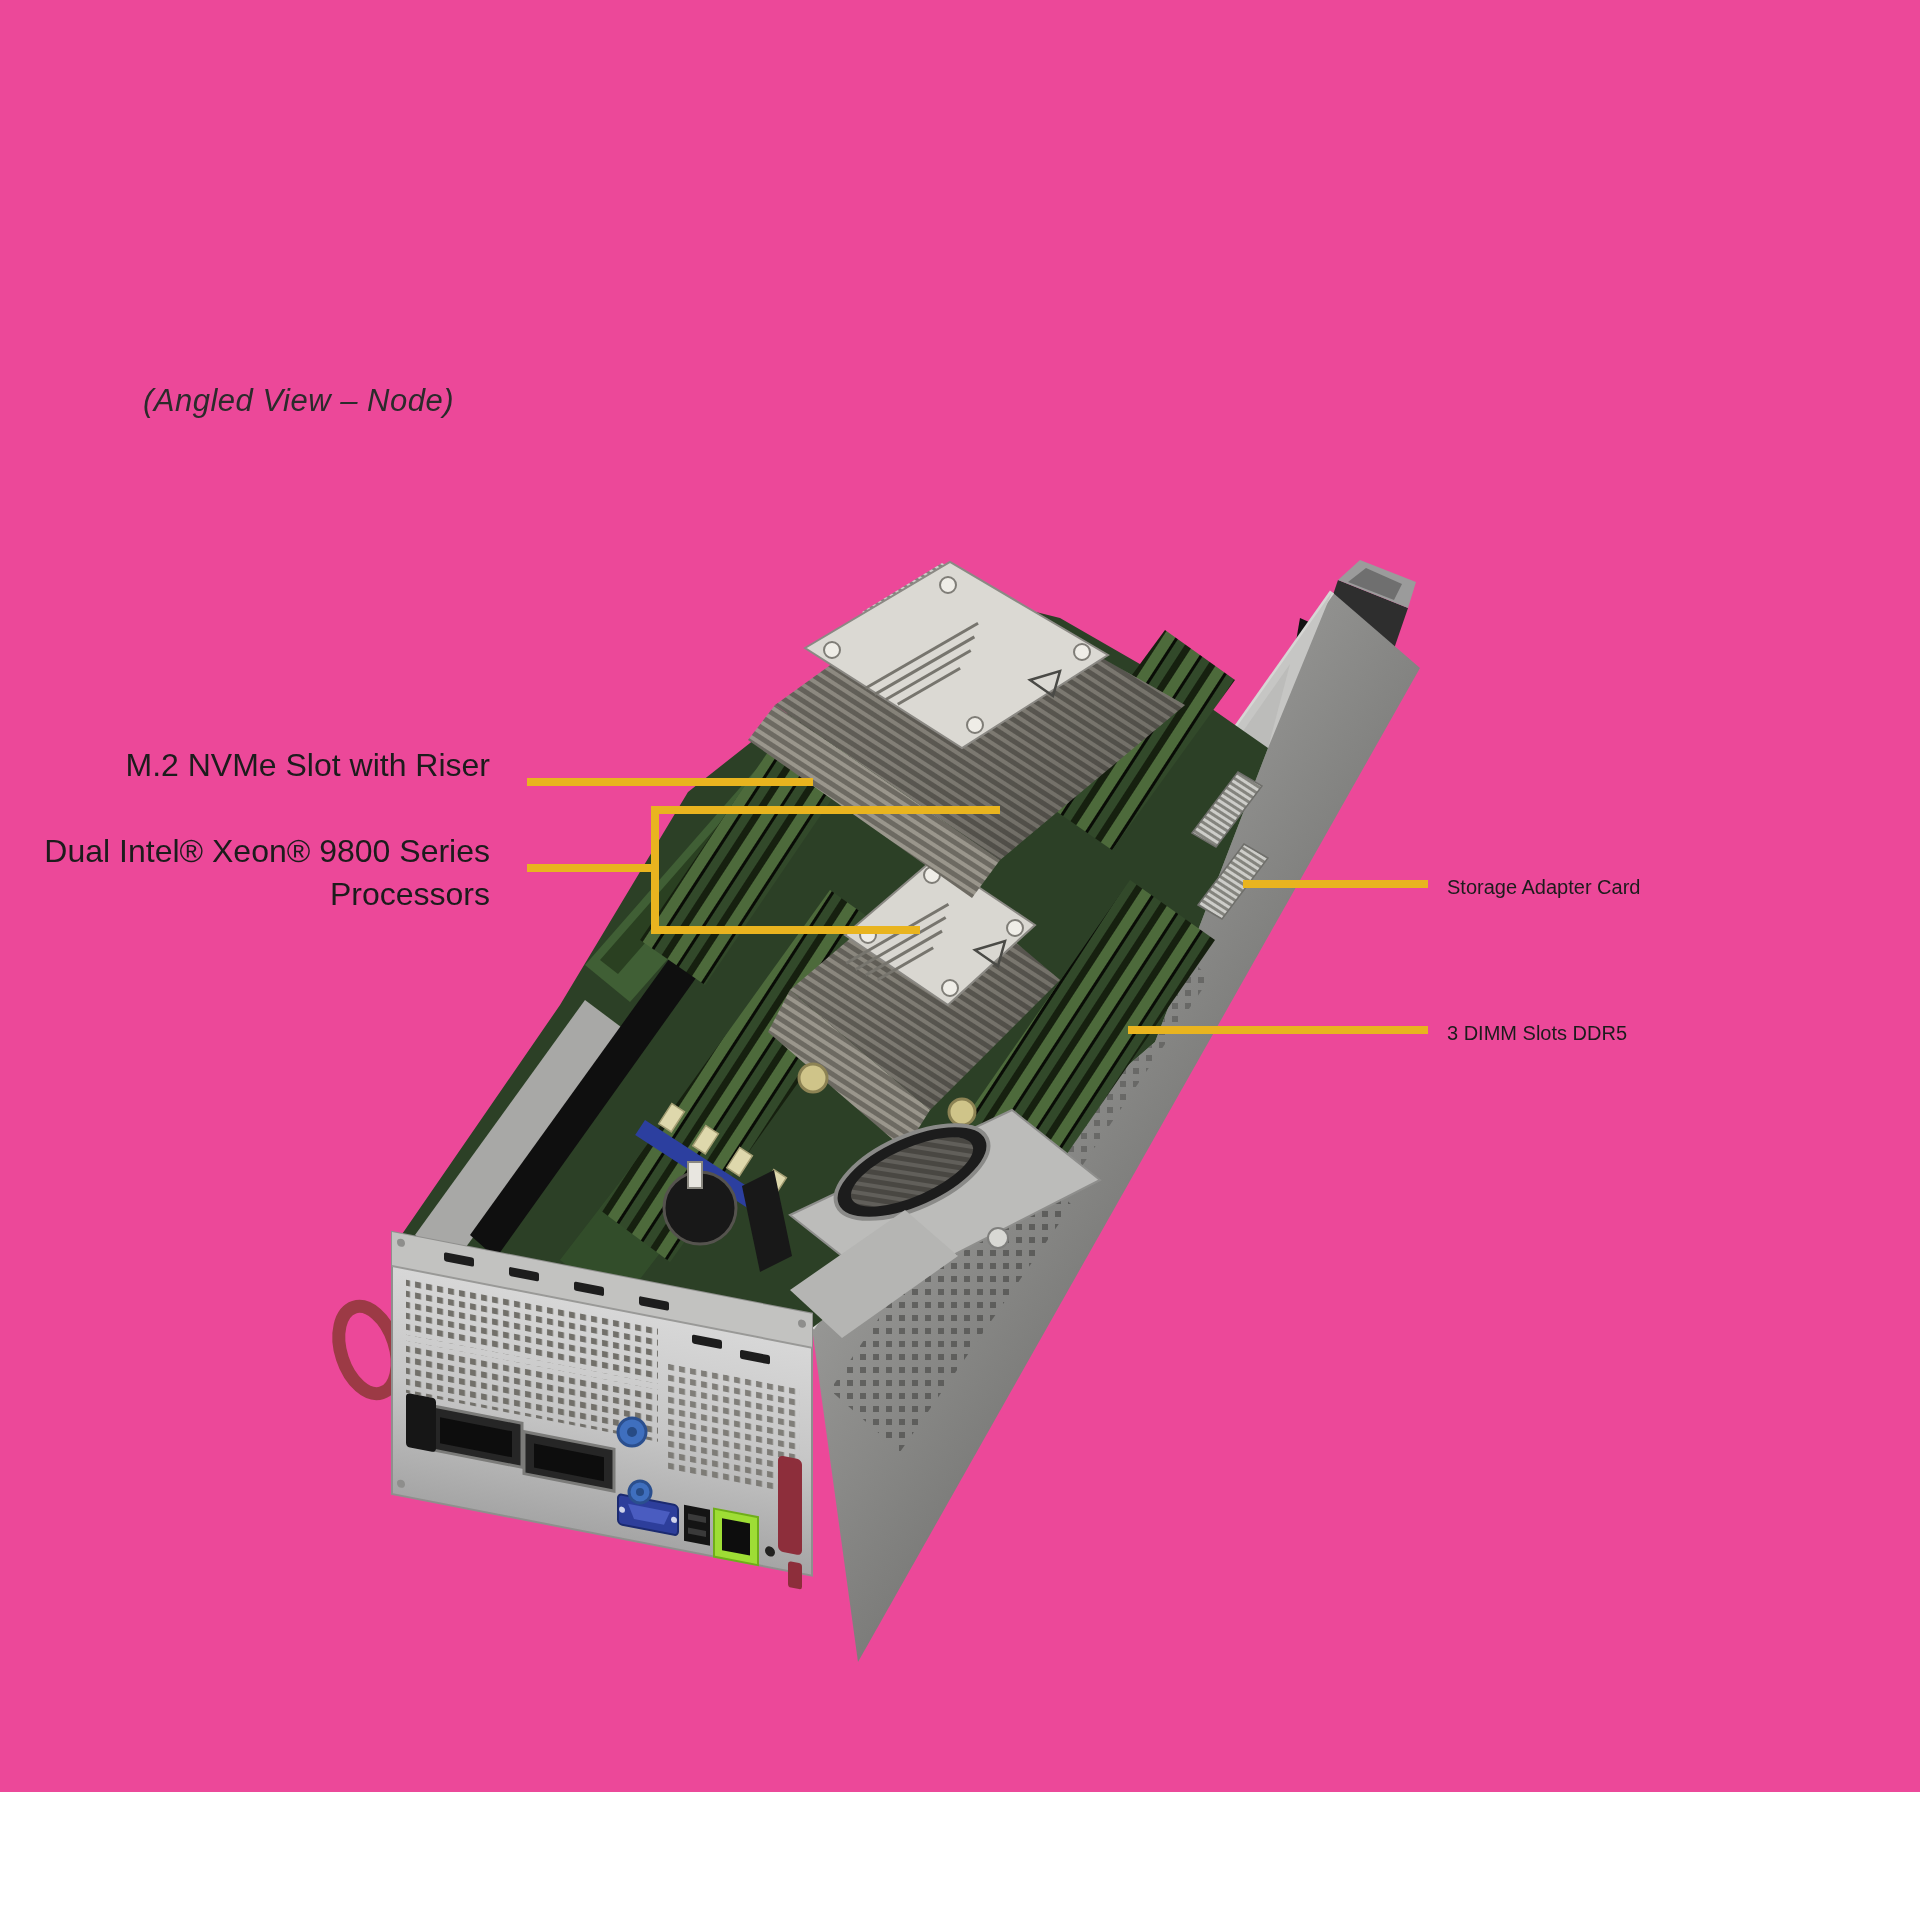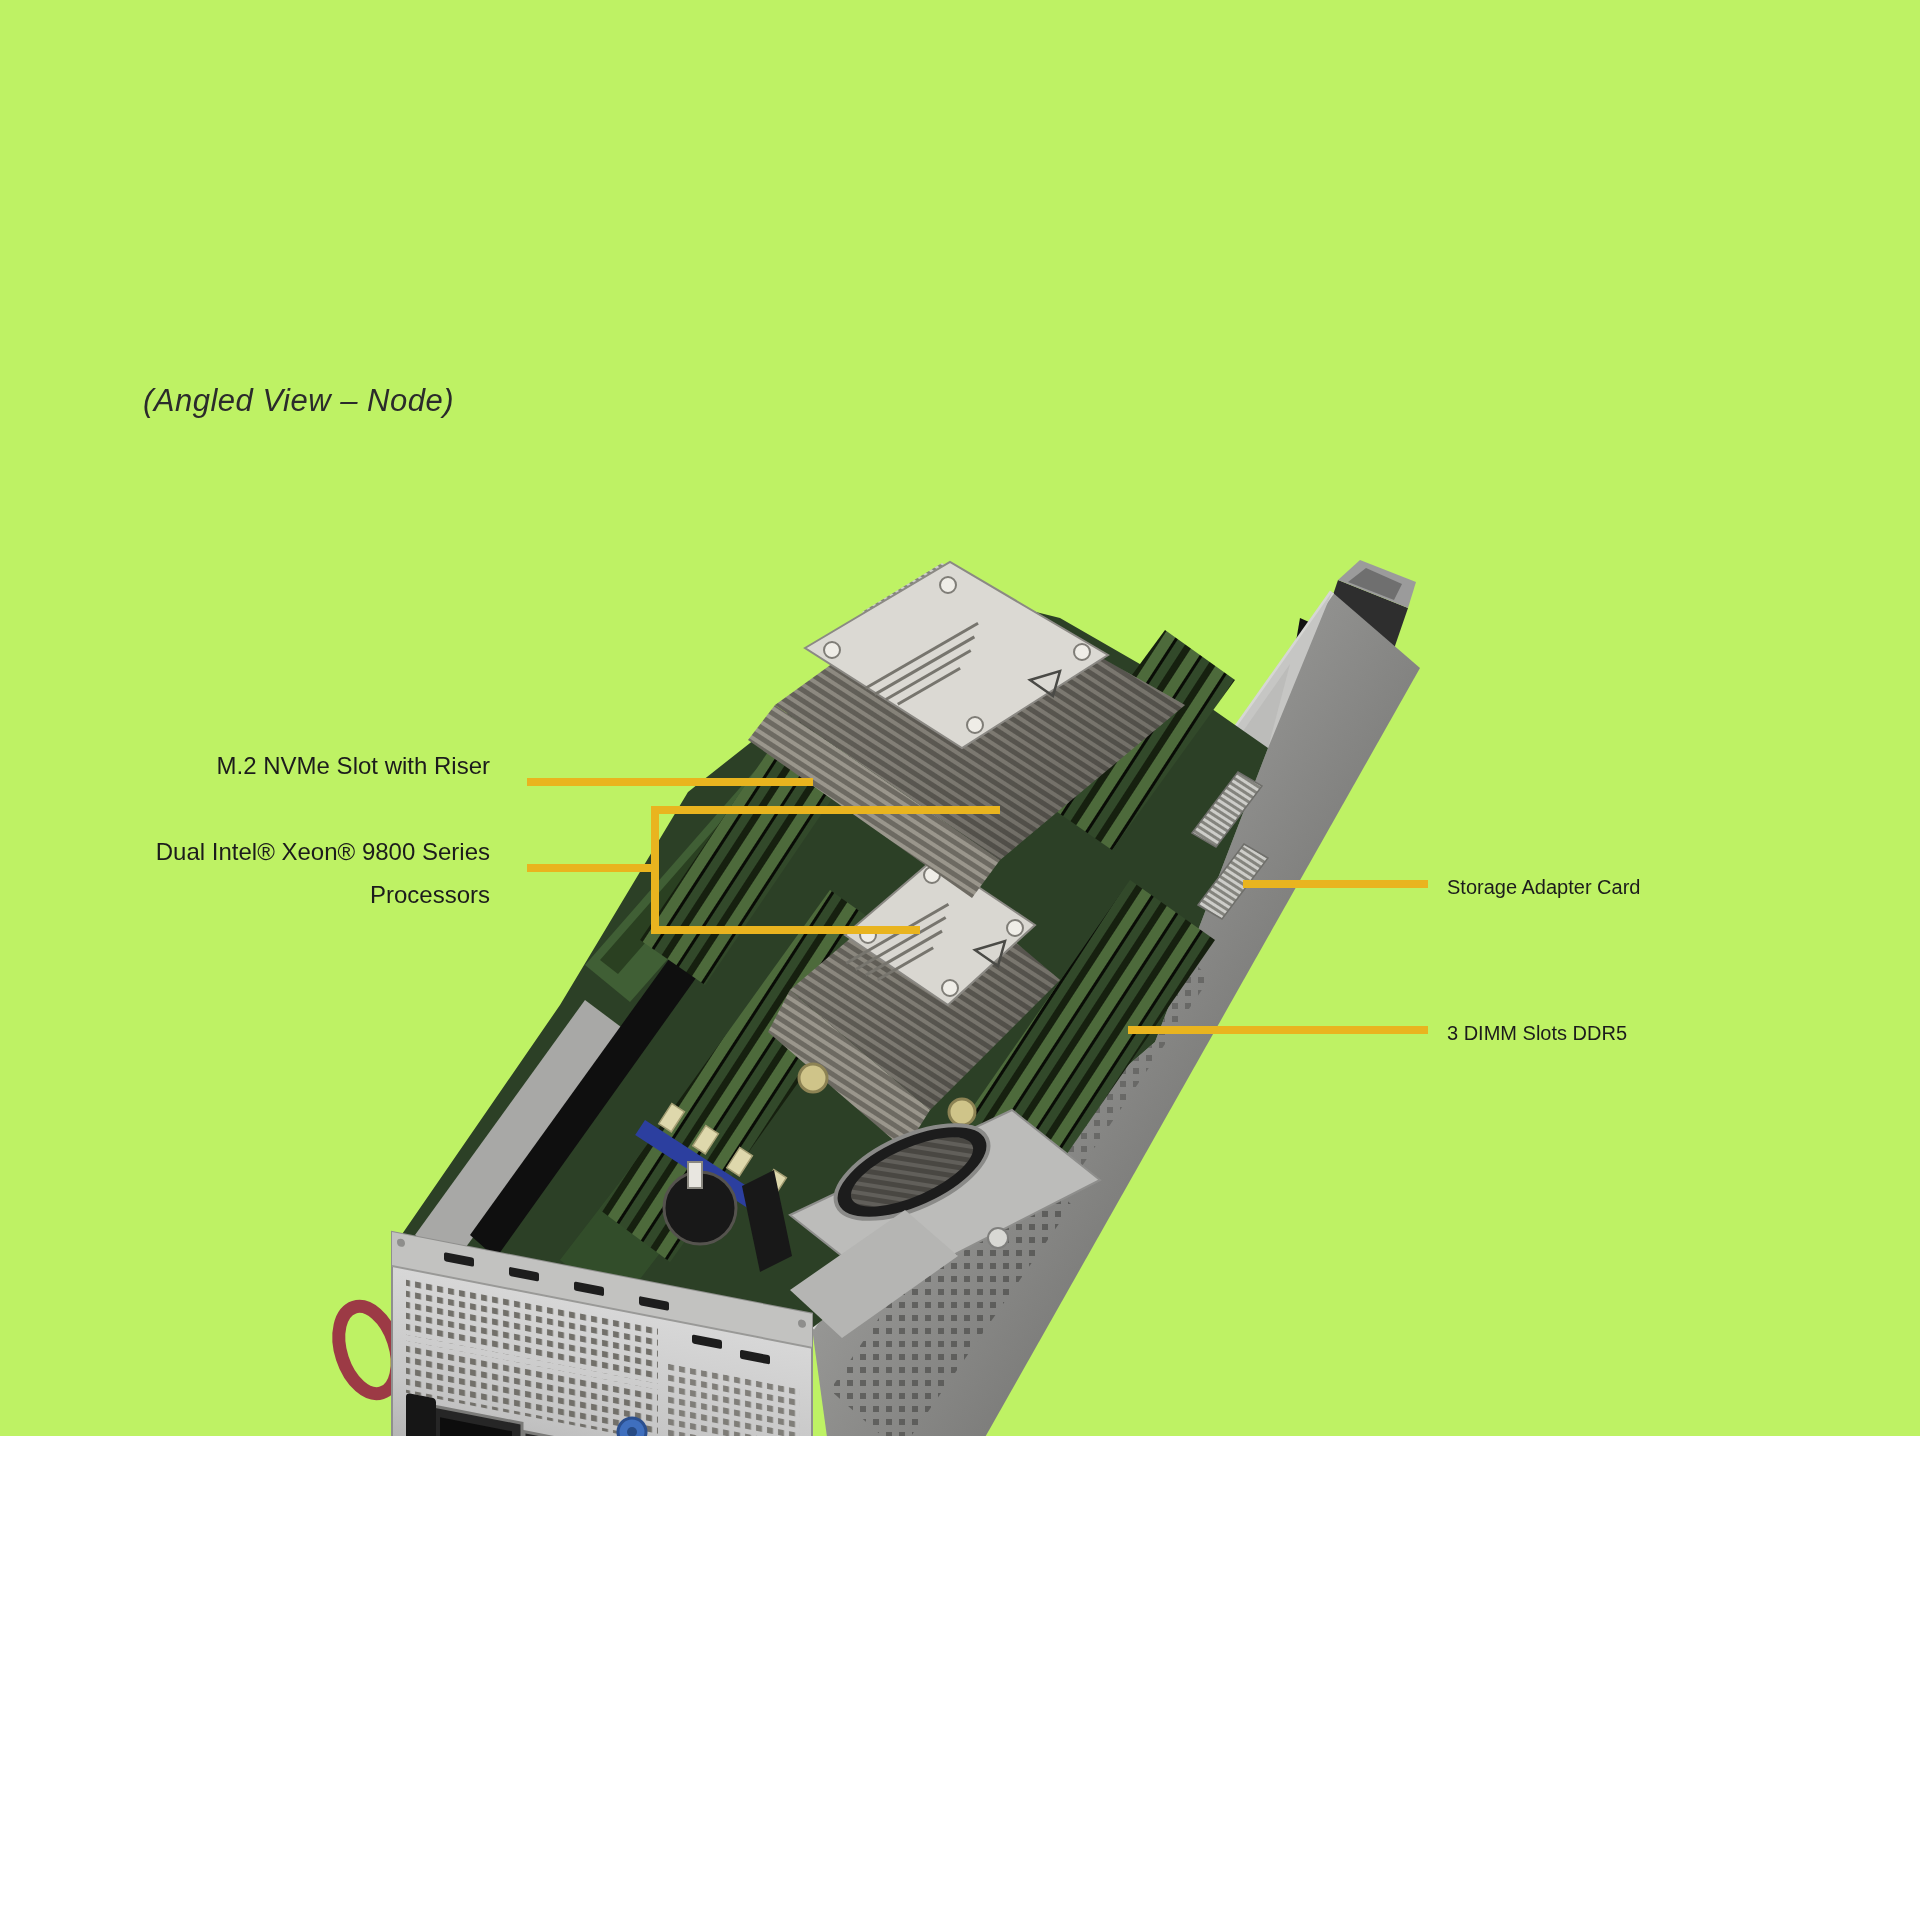--- a/index.html
+++ b/index.html
@@ -1,27 +1,27 @@
 <!DOCTYPE html>
 <html><head>
 <meta charset="utf-8">
 <style>
   html,body{margin:0;padding:0;background:#ffffff;}
   .stage{
-    position:relative;width:1920px;height:1436px;background:#bef264;overflow:hidden;
+    position:relative;width:1920px;height:1792px;background:#ec4899;overflow:hidden;
     font-family:"Liberation Sans", sans-serif;color:#1c1c1c;
   }
   .stage svg{position:absolute;left:0;top:0;}
   .figure-title{
     position:absolute;left:143px;top:383px;
     font-size:31px;font-style:italic;color:#2b2b2b;letter-spacing:0.5px;
   }
   .label-left{
     position:absolute;left:0;width:490px;text-align:right;
-    font-size:24px;line-height:43px;color:#1c1c1c;
+    font-size:32px;line-height:43px;color:#1c1c1c;
   }
   .label-right{
     position:absolute;left:1447px;width:420px;text-align:left;
     font-size:20px;line-height:34px;color:#1c1c1c;white-space:nowrap;
   }
   .lbl-line{display:block;}
 </style>
 </head>
 <body>
 

